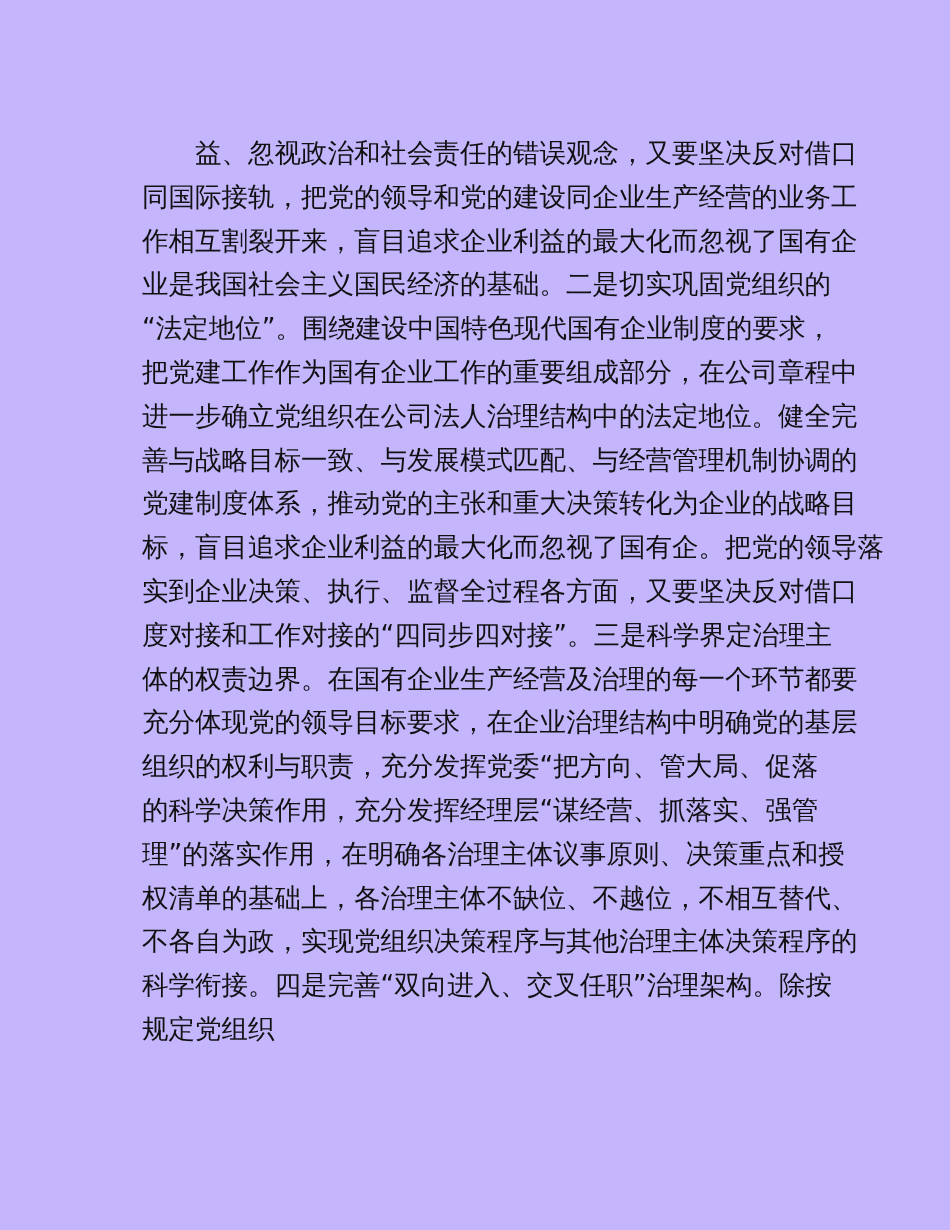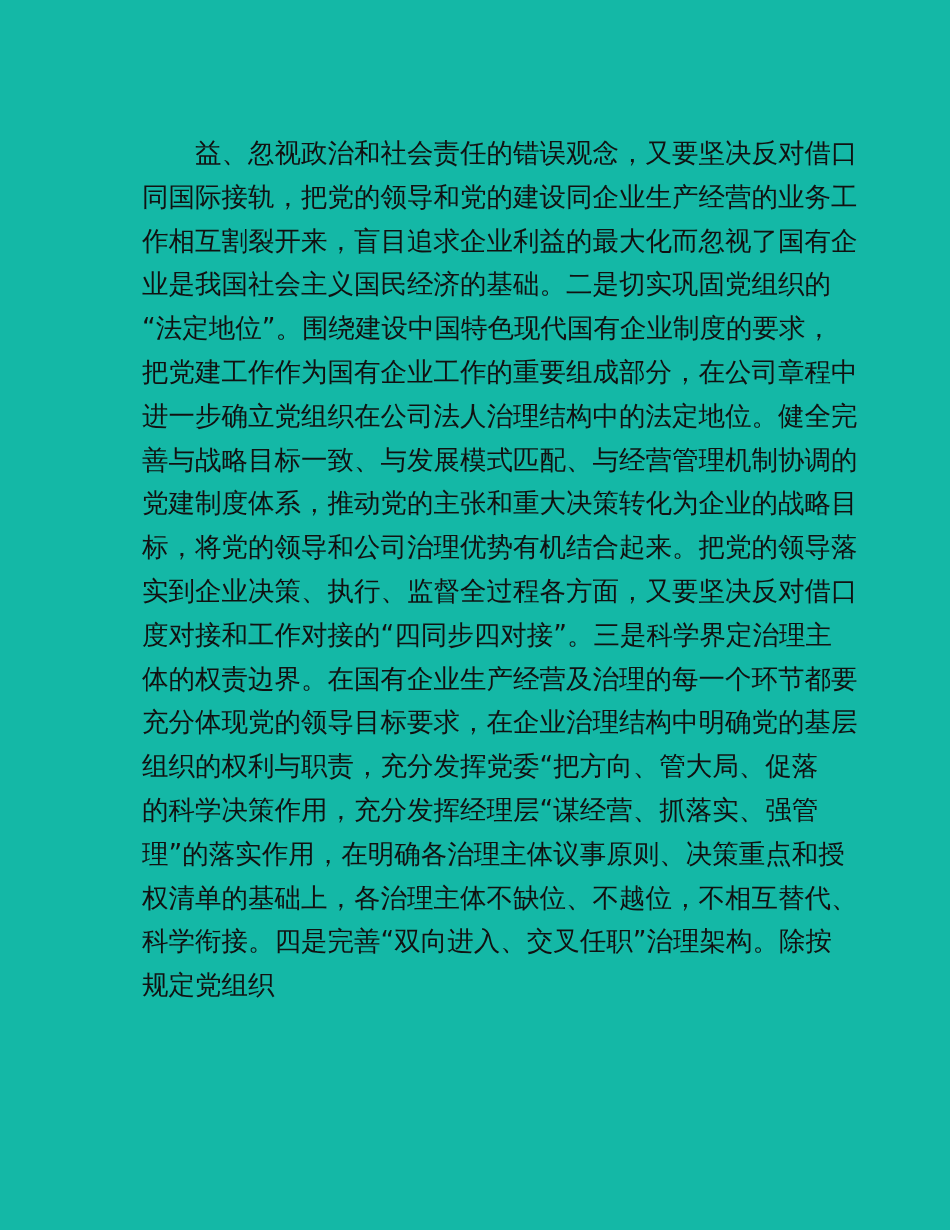--- a/index.html
+++ b/index.html
@@ -12,21 +12,21 @@
       height: 1230px;
       position: relative;
       overflow: hidden;
     }
     .page {
       position: absolute;
       left: 0;
       top: 0;
       width: 950px;
       height: 1230px;
-      background: #14b8a6;
+      background: #c4b5fd;
     }
     .text-block {
       position: absolute;
       left: 142px;
       top: 131px;
       width: 670px;
       font-family: "DejaVu Sans", sans-serif;
       font-size: 26.5px;
       line-height: 43.8px;
       color: #111111;
@@ -48,25 +48,26 @@
   <div class="text-block">
     <span class="line indent">益、忽视政治和社会责任的错误观念，又要坚决反对借口</span>
     <span class="line">同国际接轨，把党的领导和党的建设同企业生产经营的业务工</span>
     <span class="line">作相互割裂开来，盲目追求企业利益的最大化而忽视了国有企</span>
     <span class="line">业是我国社会主义国民经济的基础。二是切实巩固党组织的</span>
     <span class="line">“法定地位”。围绕建设中国特色现代国有企业制度的要求，</span>
     <span class="line">把党建工作作为国有企业工作的重要组成部分，在公司章程中</span>
     <span class="line">进一步确立党组织在公司法人治理结构中的法定地位。健全完</span>
     <span class="line">善与战略目标一致、与发展模式匹配、与经营管理机制协调的</span>
     <span class="line">党建制度体系，推动党的主张和重大决策转化为企业的战略目</span>
-    <span class="line">标，将党的领导和公司治理优势有机结合起来。把党的领导落</span>
+    <span class="line">标，盲目追求企业利益的最大化而忽视了国有企。把党的领导落</span>
     <span class="line">实到企业决策、执行、监督全过程各方面，又要坚决反对借口</span>
     <span class="line">度对接和工作对接的“四同步四对接”。三是科学界定治理主</span>
     <span class="line">体的权责边界。在国有企业生产经营及治理的每一个环节都要</span>
     <span class="line">充分体现党的领导目标要求，在企业治理结构中明确党的基层</span>
     <span class="line">组织的权利与职责，充分发挥党委“把方向、管大局、促落</span>
     <span class="line">的科学决策作用，充分发挥经理层“谋经营、抓落实、强管</span>
     <span class="line">理”的落实作用，在明确各治理主体议事原则、决策重点和授</span>
     <span class="line">权清单的基础上，各治理主体不缺位、不越位，不相互替代、</span>
+    <span class="line">不各自为政，实现党组织决策程序与其他治理主体决策程序的</span>
     <span class="line">科学衔接。四是完善“双向进入、交叉任职”治理架构。除按</span>
     <span class="line">规定党组织</span>
   </div>
 </div>
 
 </body></html>

